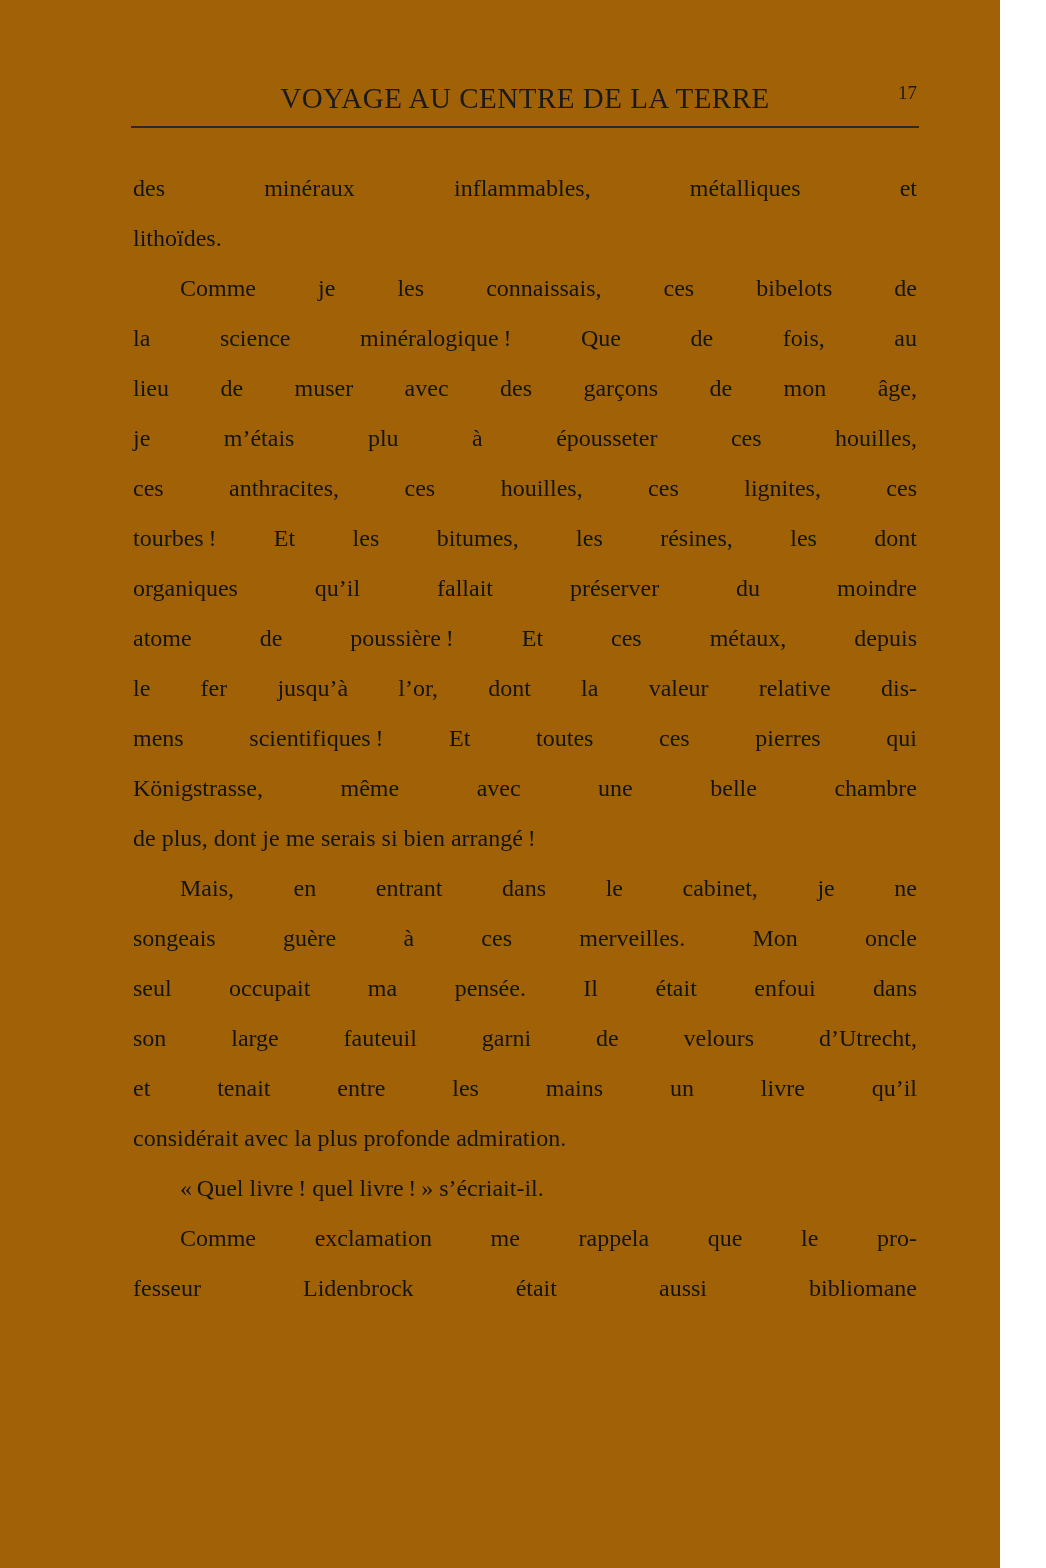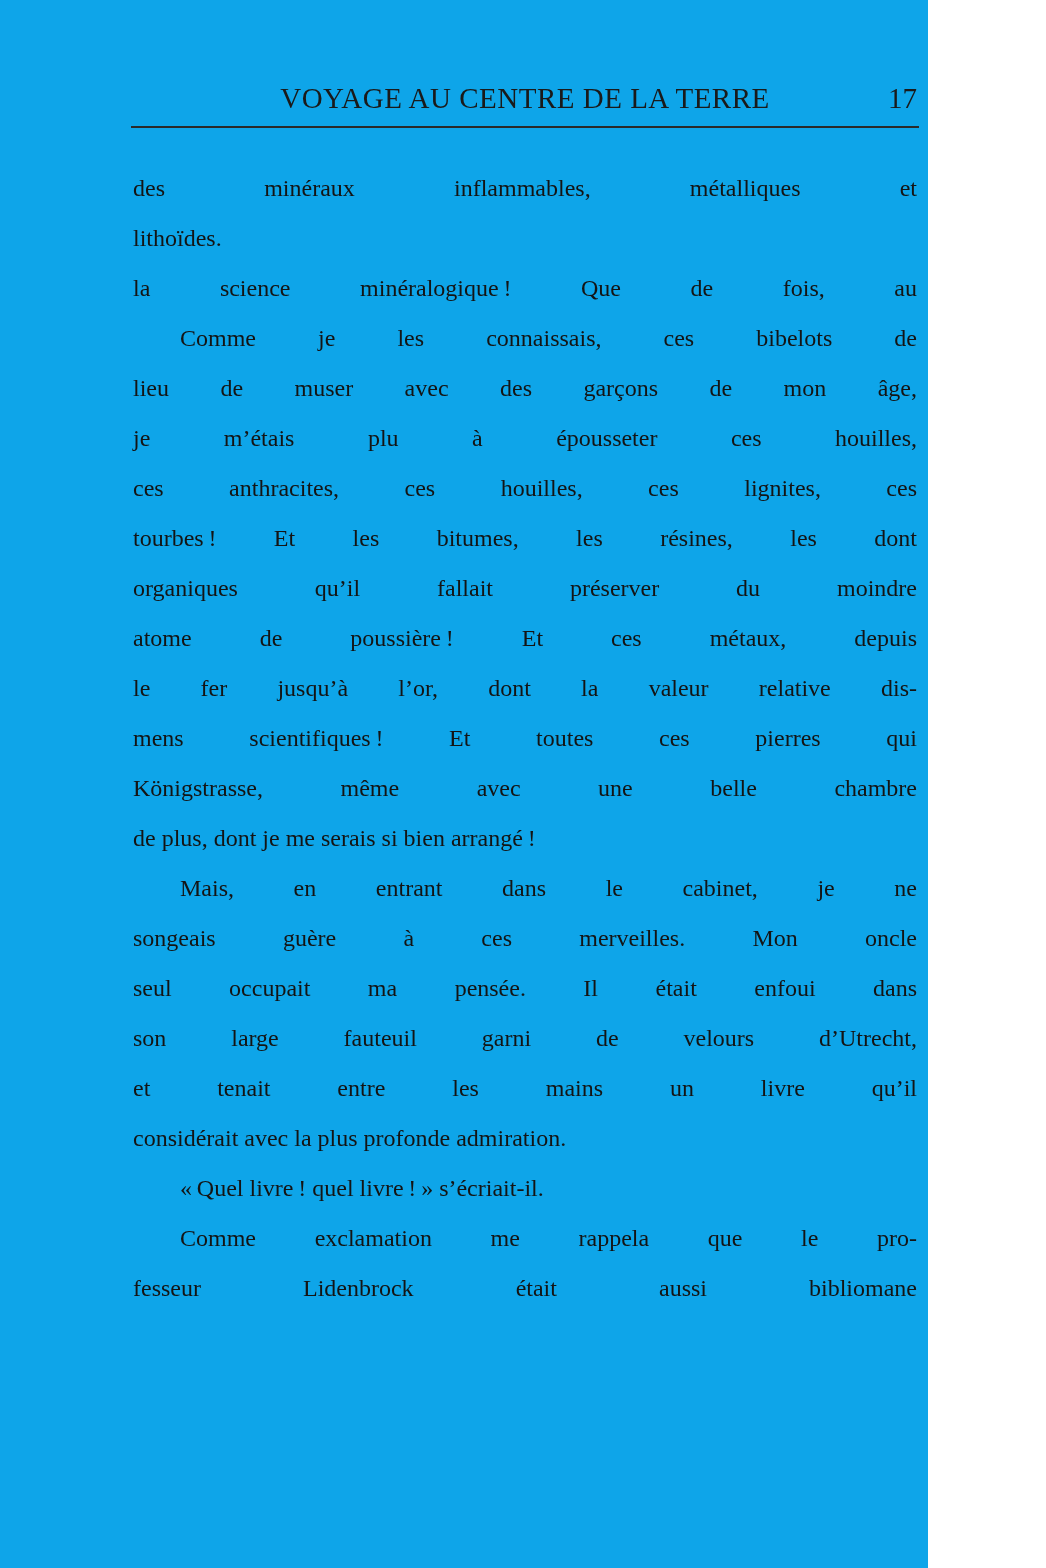--- a/index.html
+++ b/index.html
@@ -2,23 +2,23 @@
 <html><head>
 <meta charset="utf-8">
 <style>
   html, body {
     margin: 0;
     padding: 0;
     background: #ffffff;
   }
   .page {
     position: relative;
-    width: 928px;
+    width: 1000px;
     height: 1568px;
-    background: #0ea5e9;
+    background: #a16207;
     color: #161616;
     font-family: "Liberation Serif", "DejaVu Serif", serif;
     overflow: hidden;
   }
   .running-header {
     position: absolute;
     left: 133px;
     top: 82px;
     width: 784px;
     height: 38px;
@@ -27,21 +27,21 @@
     text-align: center;
     font-size: 29px;
     letter-spacing: 0.5px;
     white-space: nowrap;
     color: #1a1a1a;
   }
   .header-page-number {
     position: absolute;
     right: 0;
     top: 0;
-    font-size: 29px;
+    font-size: 19px;
     color: #1a1a1a;
   }
   .header-rule {
     position: absolute;
     left: 131px;
     top: 126px;
     width: 788px;
     height: 2px;
     background: #2a2a2a;
   }
@@ -72,22 +72,22 @@
 
 <div class="page">
   <div class="running-header">
     <div class="header-title">VOYAGE AU CENTRE DE LA TERRE</div>
     <div class="header-page-number">17</div>
   </div>
   <div class="header-rule"></div>
   <div class="page-body">
       <div class="line just">des minéraux inflammables, métalliques et</div>
       <div class="line">lithoïdes.</div>
+      <div class="line indent just">Comme je les connaissais, ces bibelots de</div>
       <div class="line just">la science minéralogique ! Que de fois, au</div>
-      <div class="line indent just">Comme je les connaissais, ces bibelots de</div>
       <div class="line just">lieu de muser avec des garçons de mon âge,</div>
       <div class="line just">je m’étais plu à épousseter ces houilles,</div>
       <div class="line just">ces anthracites, ces houilles, ces lignites, ces</div>
       <div class="line just">tourbes ! Et les bitumes, les résines, les dont</div>
       <div class="line just">organiques qu’il fallait préserver du moindre</div>
       <div class="line just">atome de poussière ! Et ces métaux, depuis</div>
       <div class="line just">le fer jusqu’à l’or, dont la valeur relative dis-</div>
       <div class="line just">mens scientifiques ! Et toutes ces pierres qui</div>
       <div class="line just">Königstrasse, même avec une belle chambre</div>
       <div class="line">de plus, dont je me serais si bien arrangé !</div>

